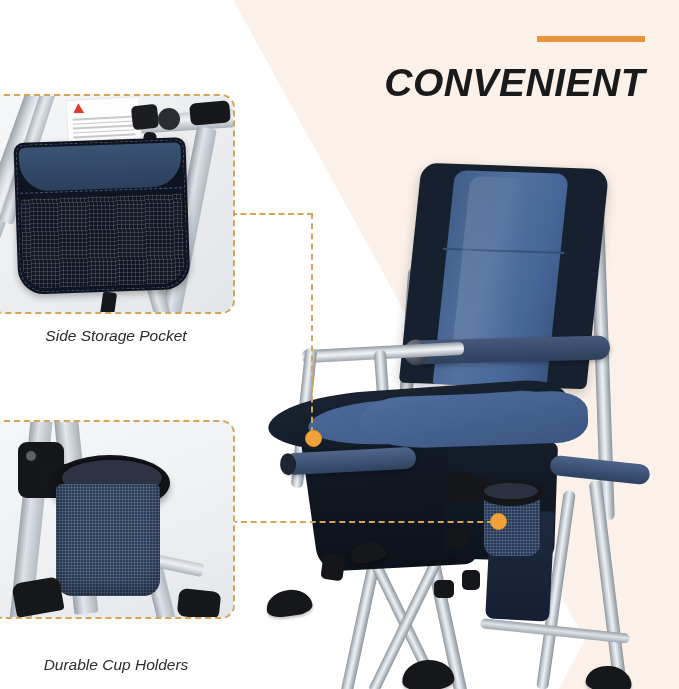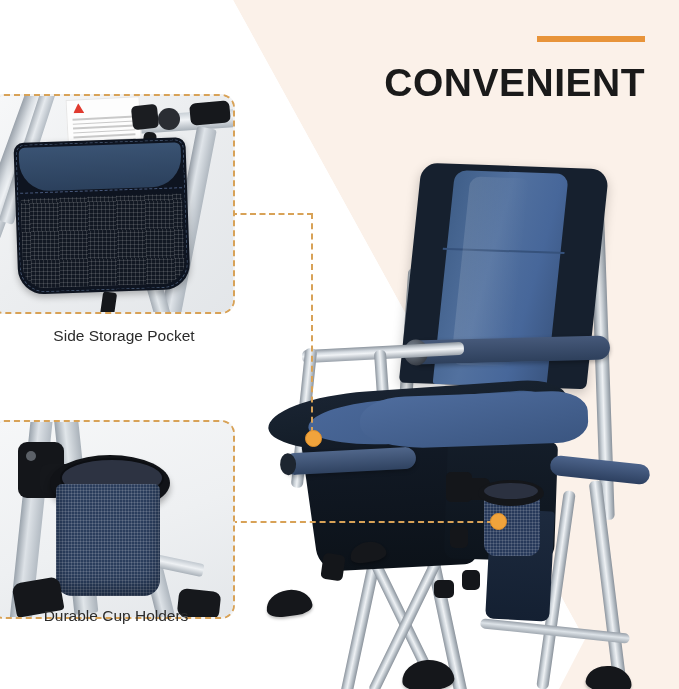--- a/index.html
+++ b/index.html
@@ -9,20 +9,21 @@
   }
   body {
     font-family: "Liberation Sans", "DejaVu Sans", sans-serif;
   }
   #stage {
     position: relative;
     width: 679px;
     height: 689px;
     overflow: hidden;
     background: #ffffff;
+    font-style: italic;
   }
 
   
   .bg-white {
     position: absolute;
     inset: 0;
     background: #ffffff;
   }
   .bg-cream-wedge {
     position: absolute;
@@ -86,22 +87,22 @@
   .callout-caption {
     position: absolute;
     left: 0;
     width: 232px;
     text-align: center;
     font-size: 15.5px;
     color: #2b2b2b;
     z-index: 35;
     font-family: "Liberation Sans", "DejaVu Sans", sans-serif;
   }
-  #caption-pocket { top: 327px; margin-left: 8px; }
-  #caption-cup    { top: 607px; text-align: center; }
+  #caption-pocket { top: 327px; }
+  #caption-cup    { top: 656px; text-align: center; }
 
   
   .conn {
     position: absolute;
     z-index: 25;
   }
   .conn-h {
     border-top: 2px dashed #d8a257;
     height: 0;
   }

